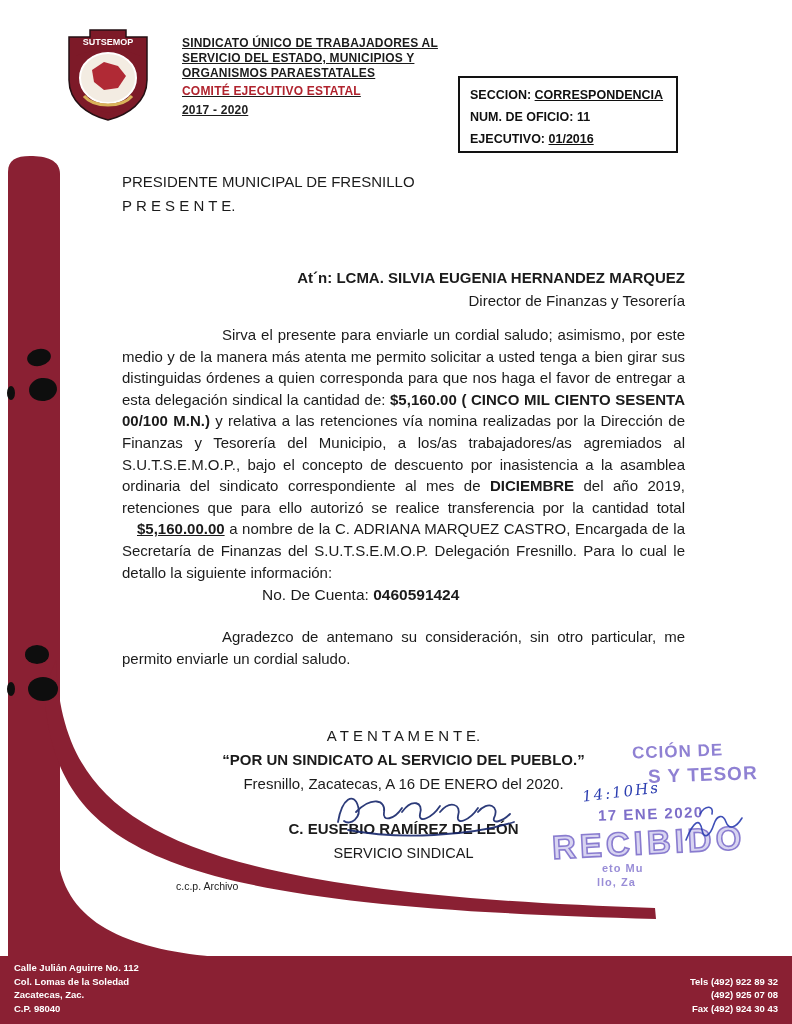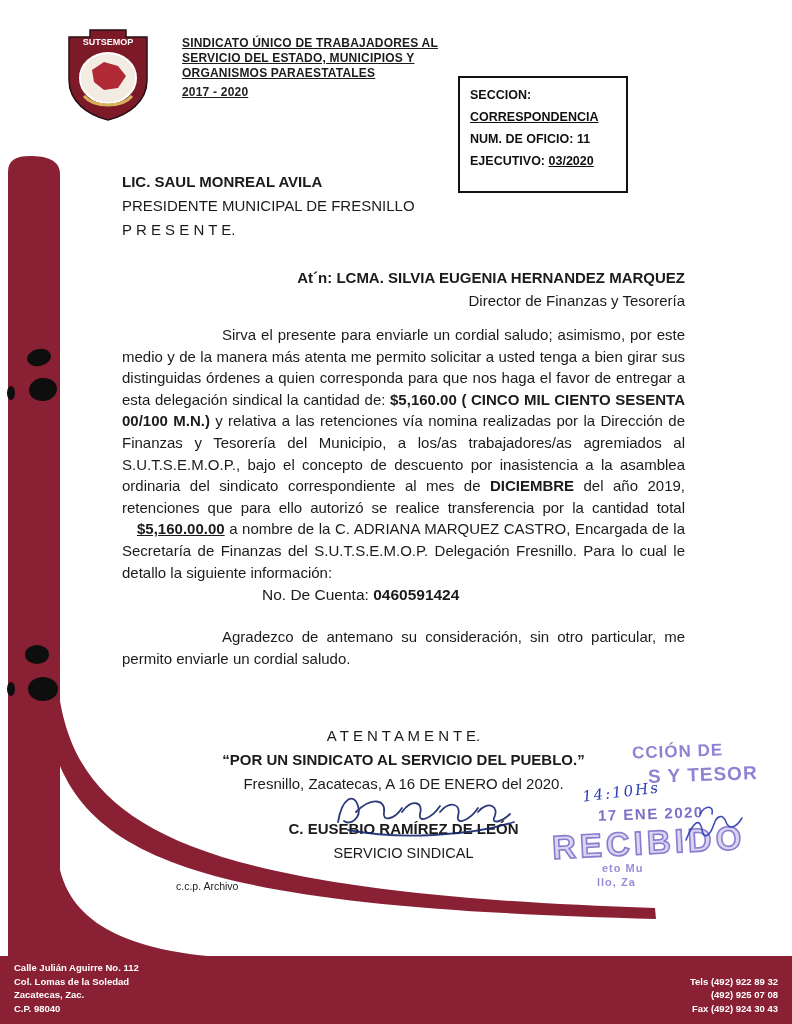--- a/index.html
+++ b/index.html
@@ -13,22 +13,22 @@
   svg { display:block; }
 
   
   .swoosh { position:absolute; left:0; top:0; z-index:0; pointer-events:none; }
   .logo { left:62px; top:26px; width:92px; height:96px; z-index:2; }
   .org-block { left:182px; top:36px; width:300px; z-index:2;
     font-size:12px; font-weight:bold; line-height:15px; letter-spacing:.2px;text-decoration:underline; }
   .org-committee { color:#b0232e; margin-top:3px; }
   .org-period { margin-top:4px; color:#222; }
 
-  .ref-box { left:458px; top:76px; width:170px; z-index:2;
-    border:2px solid #121212; padding:7px 10px 18px 10px;
+  .ref-box { left:458px; top:76px; width:220px; z-index:2;
+    border:2px solid #121212; padding:7px 10px 0 10px;
     font-size:12.5px; font-weight:bold; line-height:1.75; color:#101010; }
   .ref-box .val-u { text-decoration:underline; }
 
   
   .recipient { left:122px; top:170px; z-index:1; font-size:15px; line-height:24px; }
   .recipient .name { font-weight:bold; }
   .attention { left:122px; top:266px; width:563px; text-align:right; z-index:1;
     font-size:15px; line-height:23px; }
   .attention .l1 { font-weight:bold; }
 
@@ -103,31 +103,31 @@
     <ellipse cx="46" cy="52" rx="28" ry="25" fill="#f3ece2" stroke="#ffffff" stroke-width="2"></ellipse>
     <path d="M30,44 L42,36 L56,40 L64,50 L56,62 L42,64 L32,56 Z" fill="#b02a35"></path>
     <path d="M22,70 C32,82 60,82 70,70" fill="none" stroke="#d9b35a" stroke-width="3"></path>
     <path d="M26,78 C36,87 56,87 66,78" fill="none" stroke="#7d1a28" stroke-width="3"></path>
   </svg>
 
   <div class="abs org-block">
     <div>SINDICATO ÚNICO DE TRABAJADORES AL</div>
     <div>SERVICIO DEL ESTADO, MUNICIPIOS Y</div>
     <div>ORGANISMOS PARAESTATALES</div>
+    <div class="org-committee">COMITÉ EJECUTIVO ESTATAL</div>
     <div class="org-period">2017 - 2020</div>
   </div>
 
   <div class="abs ref-box">
     <div><span>SECCION: </span><span class="val-u">CORRESPONDENCIA</span></div>
     <div><span>NUM. DE OFICIO: </span><span>11</span></div>
-    <div><span>EJECUTIVO: </span><span class="val-u">03/2020</span></div>
+    <div><span>EJECUTIVO: </span><span class="val-u">01/2016</span></div>
   </div>
 
   <div class="abs recipient">
-    <div class="name">LIC. SAUL MONREAL AVILA</div>
     <div>PRESIDENTE MUNICIPAL DE FRESNILLO</div>
     <div>P R E S E N T E.</div>
   </div>
 
   <div class="abs attention">
     <div class="l1">At´n: LCMA. SILVIA EUGENIA HERNANDEZ MARQUEZ</div>
     <div>Director de Finanzas y Tesorería</div>
   </div>
 
   <p class="abs body-par"><span>Sirva el presente para enviarle un cordial saludo; asimismo, por este medio y de la manera más atenta me permito solicitar a usted tenga a bien girar sus distinguidas órdenes a quien corresponda para que nos haga el favor de entregar a esta delegación sindical la cantidad de: </span><span class="b">$5,160.00 ( CINCO MIL CIENTO SESENTA 00/100 M.N.)</span><span> y relativa a las retenciones vía nomina realizadas por la Dirección de Finanzas y Tesorería del Municipio, a los/as trabajadores/as agremiados al S.U.T.S.E.M.O.P., bajo el concepto de descuento por inasistencia a la asamblea ordinaria del sindicato correspondiente al mes de </span><span class="b">DICIEMBRE</span><span> del año 2019, retenciones que para ello autorizó se realice transferencia por la cantidad total </span><span class="b u">$5,160.00.00</span><span> a nombre de la C. ADRIANA MARQUEZ CASTRO, Encargada de la Secretaría de Finanzas del S.U.T.S.E.M.O.P.  Delegación Fresnillo. Para lo cual le detallo la siguiente información:</span></p>

